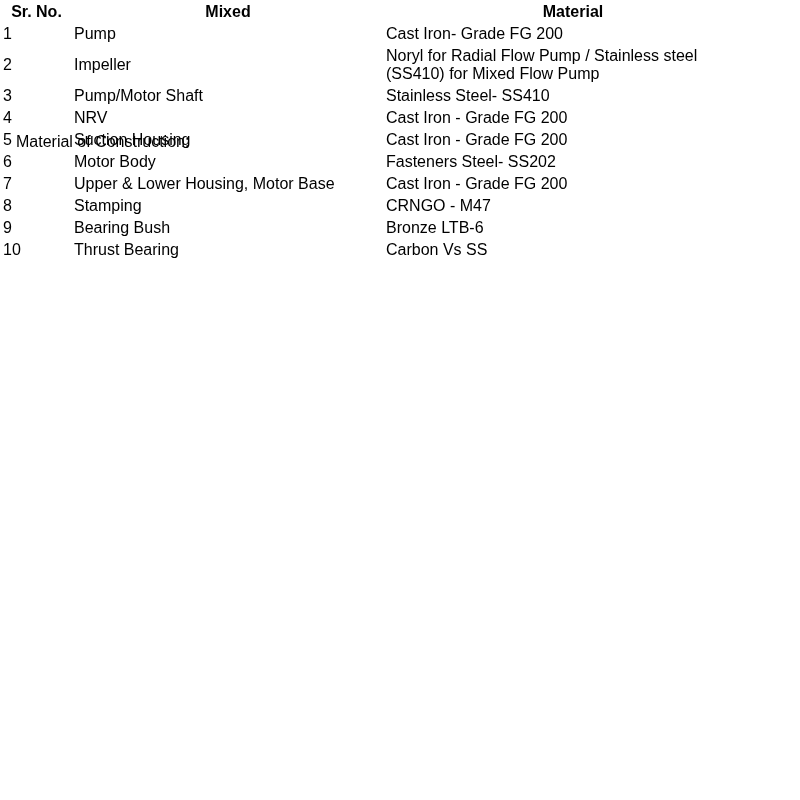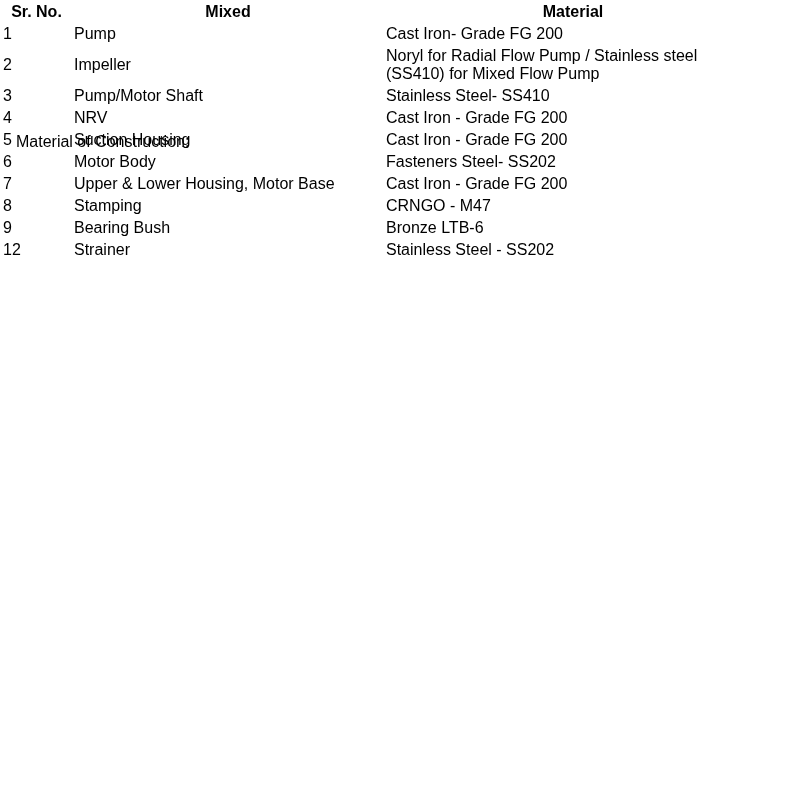--- a/index.html
+++ b/index.html
@@ -153,19 +153,19 @@
           <td class="sr-col">8</td>
           <td class="part-col">Stamping</td>
           <td class="material-col">CRNGO - M47</td>
         </tr>
         <tr>
           <td class="sr-col">9</td>
           <td class="part-col">Bearing Bush</td>
           <td class="material-col">Bronze LTB-6</td>
         </tr>
         <tr>
-          <td class="sr-col">12</td>
-          <td class="part-col">Strainer</td>
-          <td class="material-col">Stainless Steel - SS202</td>
+          <td class="sr-col">10</td>
+          <td class="part-col">Thrust Bearing</td>
+          <td class="material-col">Carbon Vs SS</td>
         </tr>
       </tbody>
   </table>
 </div>
 
 </body></html>

